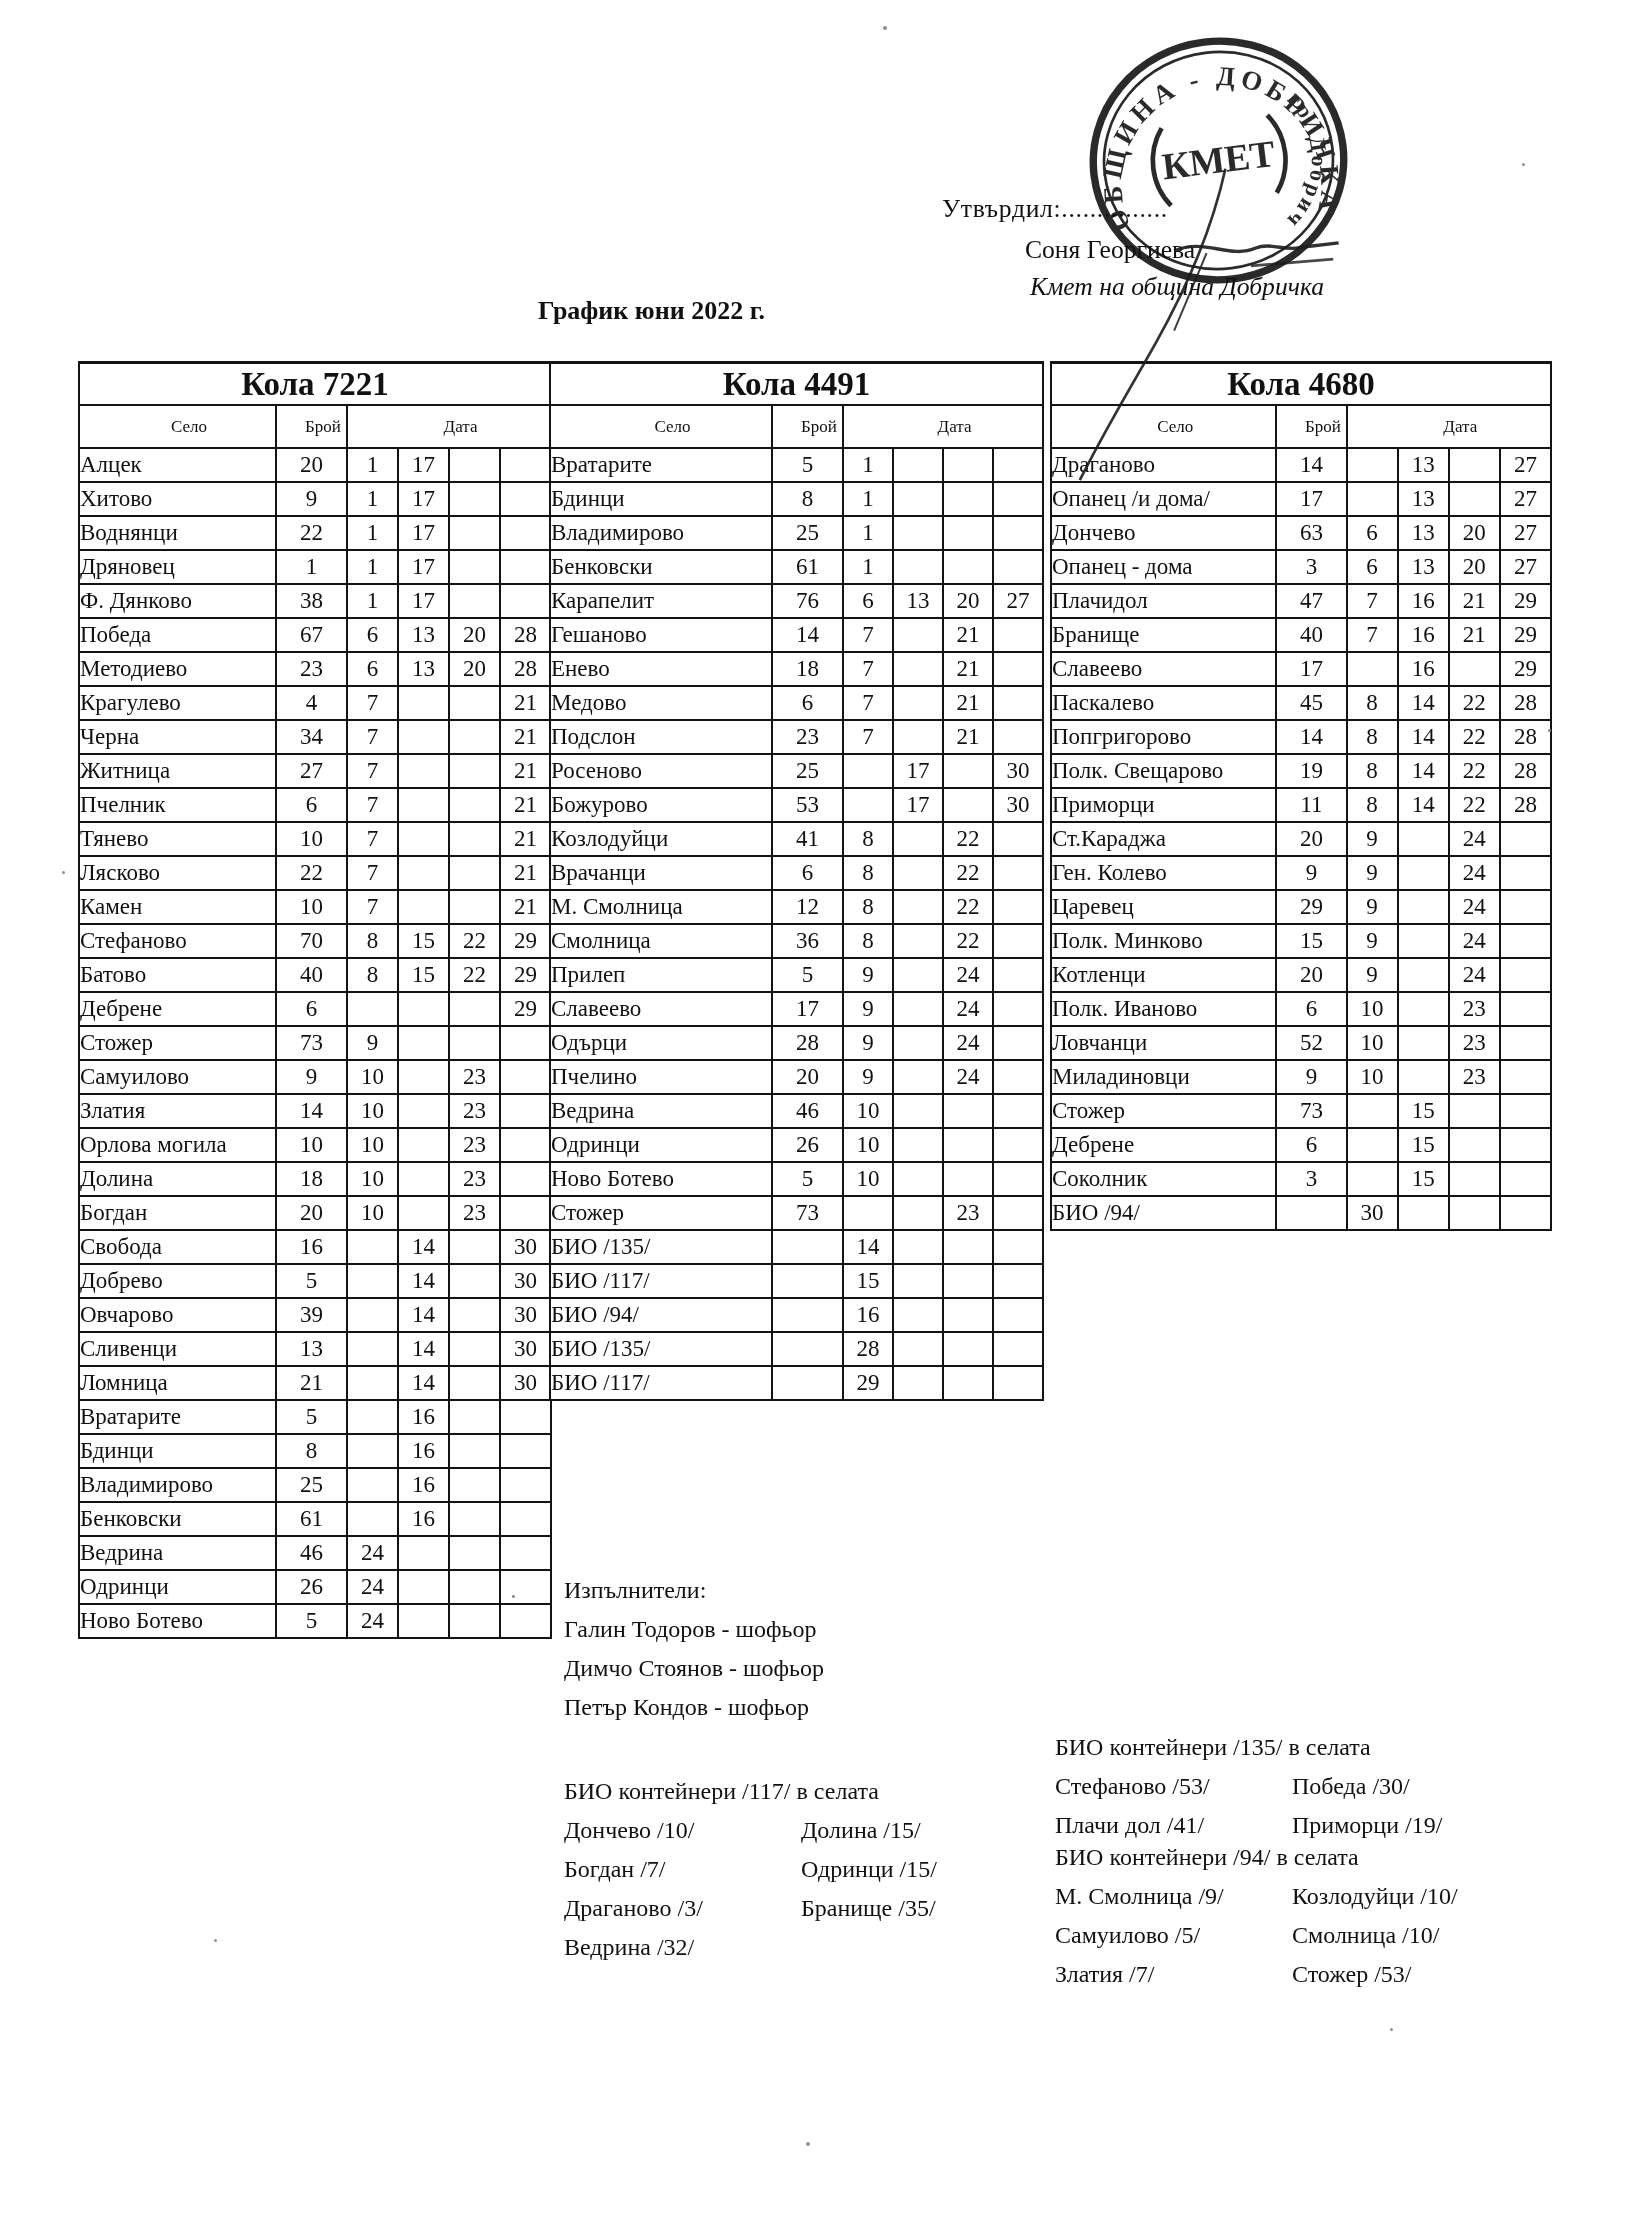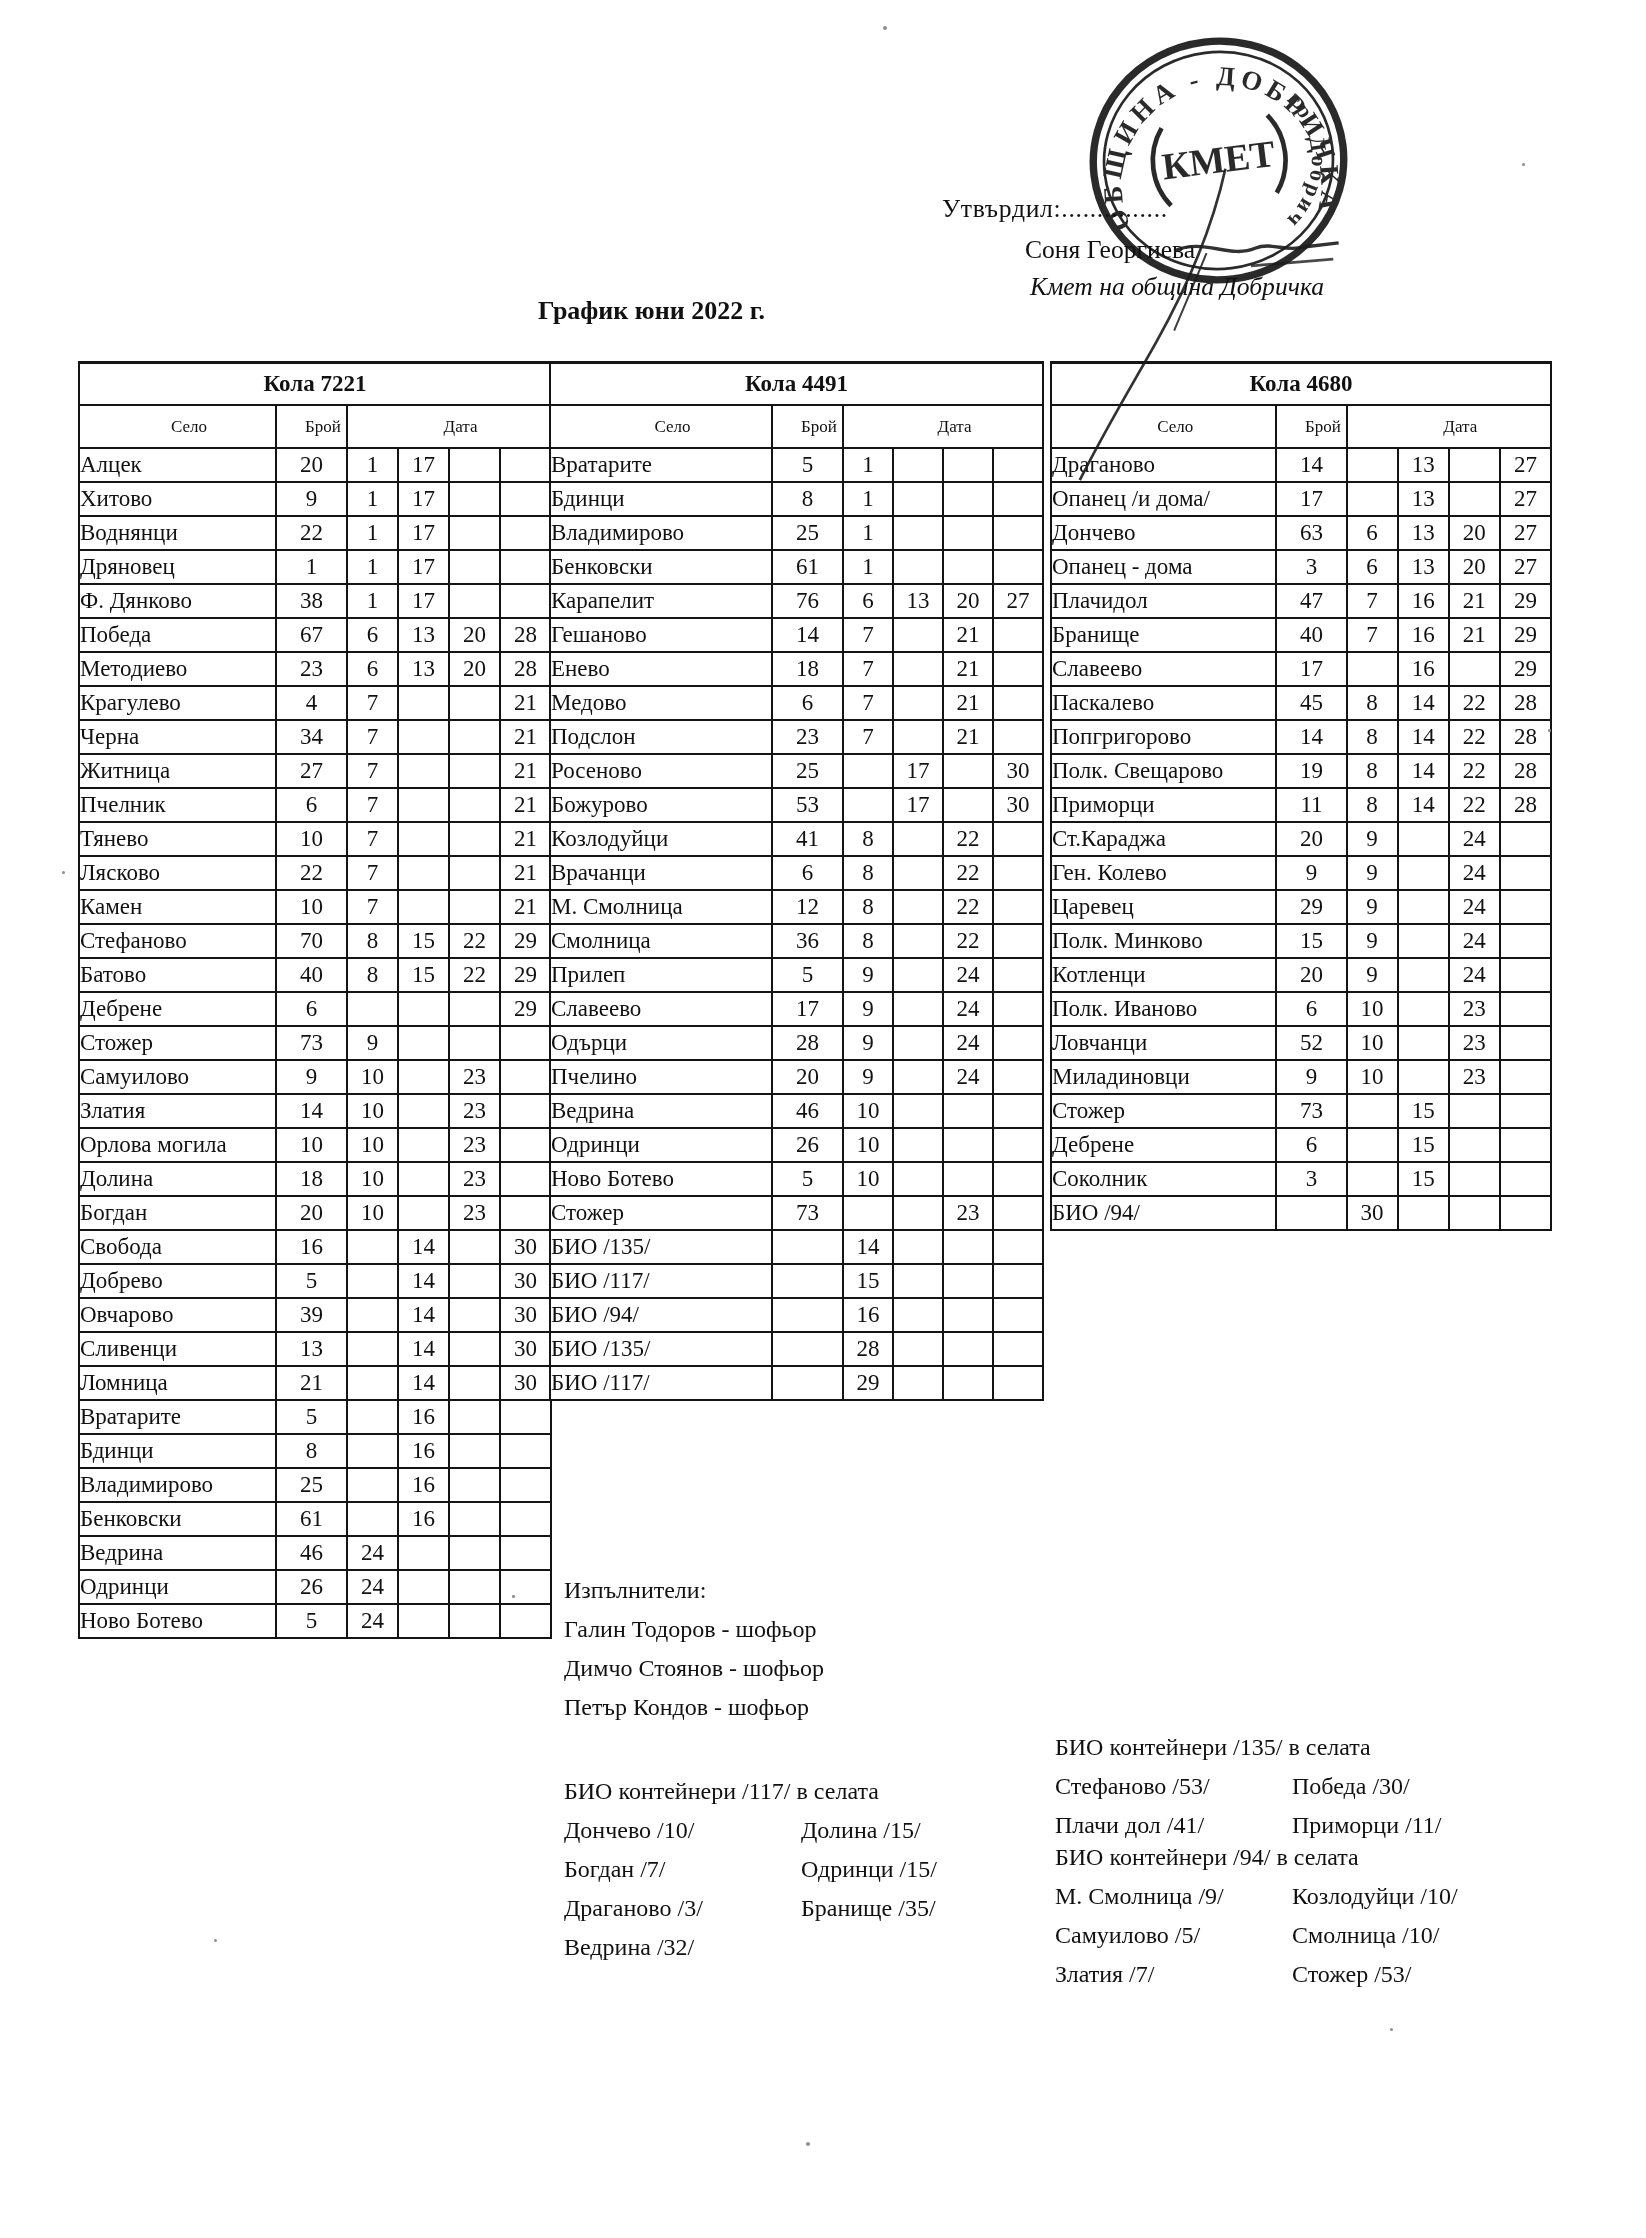--- a/index.html
+++ b/index.html
@@ -10,21 +10,21 @@
   }
   
   .approve-line{position:absolute;left:942px;top:194px;font-size:25.6px;letter-spacing:0.7px;text-align:right;}
   .approver-name{position:absolute;left:1025px;top:235px;font-size:25.6px;}
   .approver-title{position:absolute;left:1030px;top:272px;font-size:25.6px;font-style:italic;}
   
   .doc-title{position:absolute;left:538px;top:296px;font-size:26px;font-weight:bold;margin:0;}
   
   table.sched{position:absolute;border-collapse:collapse;table-layout:fixed;background:#fff;}
   table.sched th,table.sched td{border:2px solid #141414;overflow:hidden;}
-  table.sched thead th.band1{height:38px;font-size:23px;font-weight:bold;border-top-width:3.4px;border-bottom-width:2.7px;}
+  table.sched thead th.band1{height:38px;font-size:33px;font-weight:bold;border-top-width:3.4px;border-bottom-width:2.7px;}
   table.sched thead th.band2{height:39px;font-size:17px;font-weight:normal;border-bottom-width:2.7px;padding-left:24px;}
   table.sched td{height:32px;font-size:23px;padding:0;}
   td.c-village{text-align:left;padding-left:6.7px;white-space:nowrap;}
   td.c-count{text-align:center;}
   td.c-date{text-align:center;}
   #t1{left:78px;top:361px;width:472px;}
   #t2{left:549px;top:361px;width:493px;}
   #t3{left:1042px;top:361px;width:502px;margin-left:8px;}
   
   .txtblock{position:absolute;font-size:24px;line-height:39px;}
@@ -839,21 +839,21 @@
 
   <div class="txtblock" id="bio135">
     <div>БИО контейнери /135/ в селата</div>
     <div class="bio-cols">
       <div class="bio-left">
           <div>Стефаново /53/</div>
           <div>Плачи дол /41/</div>
         </div>
       <div>
           <div>Победа /30/</div>
-          <div>Приморци /11/</div>
+          <div>Приморци /19/</div>
         </div>
     </div>
   </div>
 
   <div class="txtblock" id="bio117">
     <div>БИО контейнери /117/ в селата</div>
     <div class="bio-cols">
       <div class="bio-left">
           <div>Дончево /10/</div>
           <div>Богдан /7/</div>

